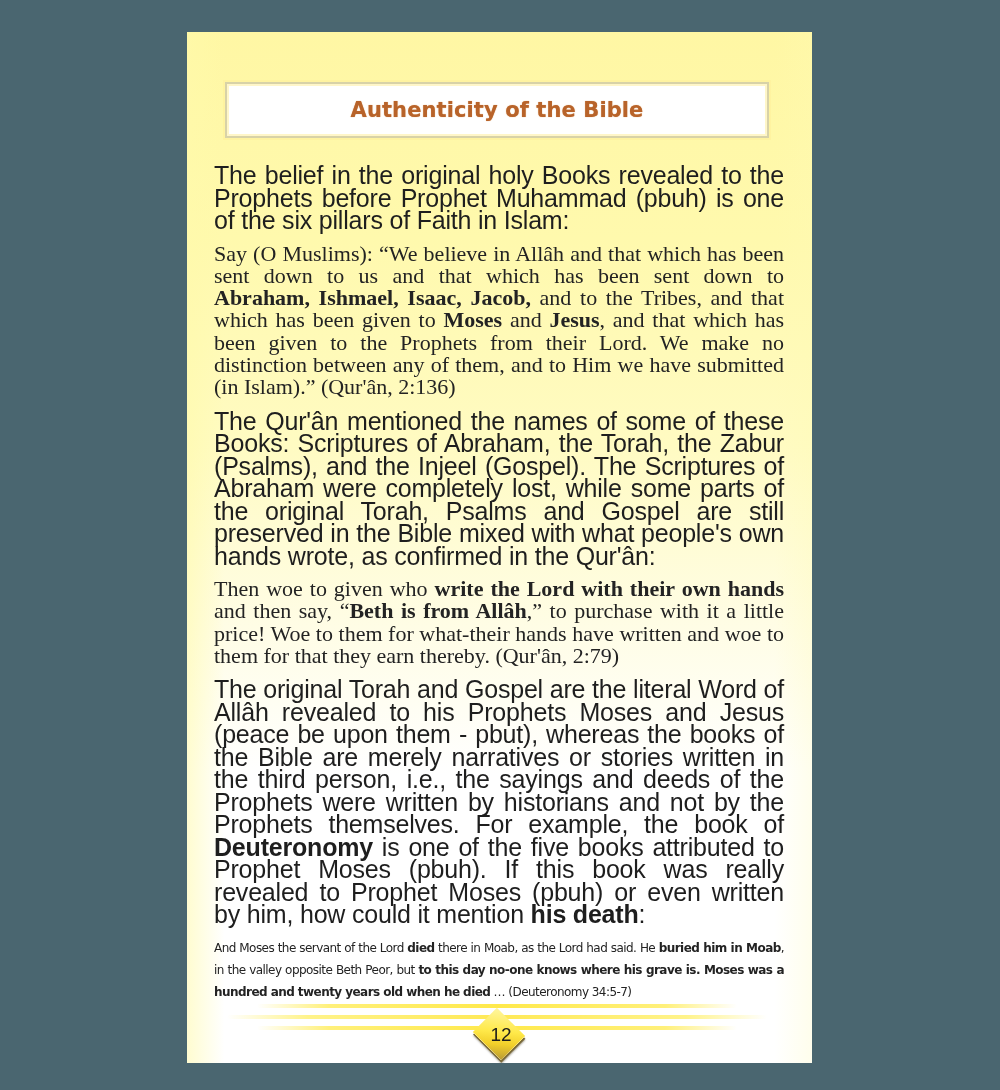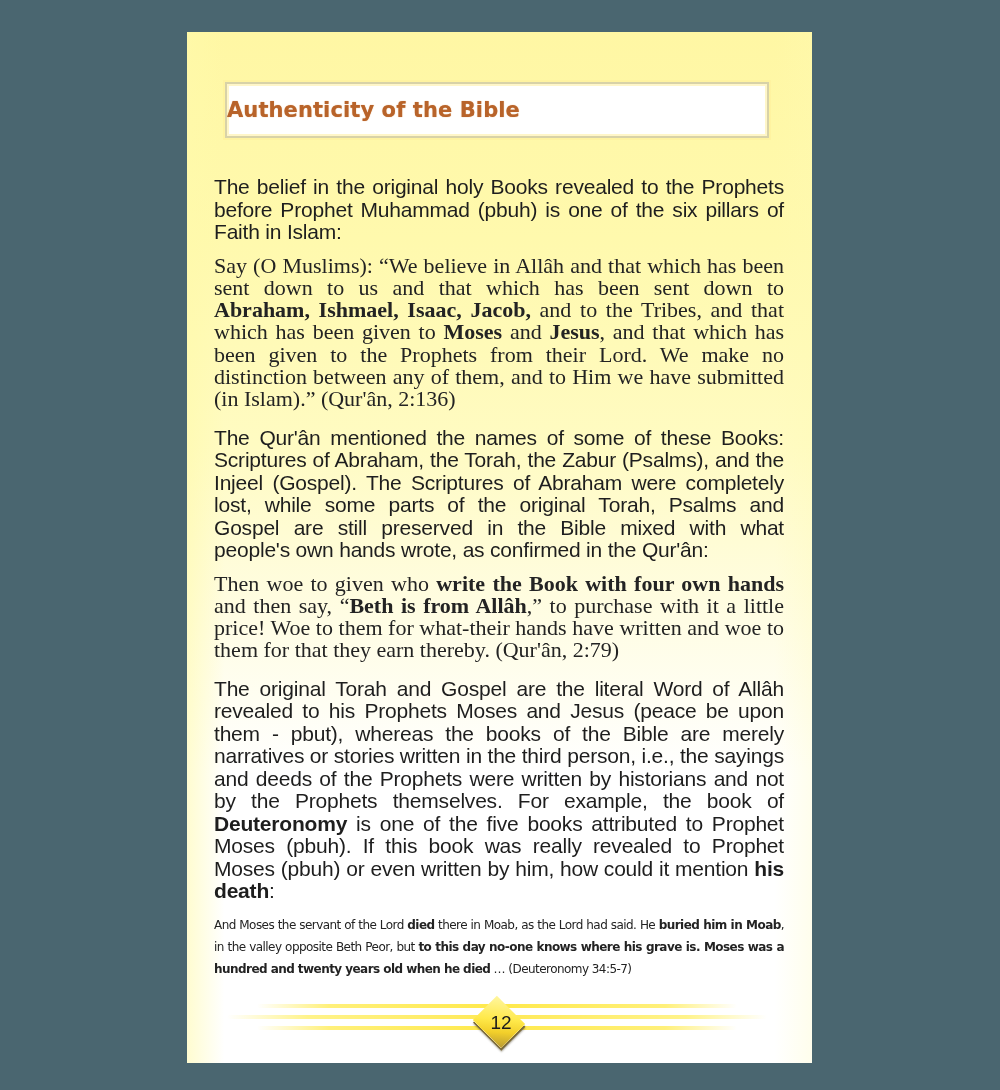--- a/index.html
+++ b/index.html
@@ -28,42 +28,42 @@
       position: absolute;
       left: 38px;
       top: 50px;
       width: 540px;
       height: 52px;
       background: #ffffff;
       border: 2px solid #d8d2a8;
       box-shadow: inset 0 0 0 2px #fff6c8, 0 0 0 2px #fff3a0;
       display: flex;
       align-items: center;
-      justify-content: flex-start;
+      justify-content: center;
     }
     .title-text {
       font-family: "DejaVu Sans", sans-serif;
       font-weight: bold;
       font-size: 21px;
       color: #b8632a;
       letter-spacing: 0.1px;
       text-shadow: 0 0 1px #d89a60;
     }
     .content {
       position: absolute;
       left: 27px;
       top: 128px;
       width: 570px;
     }
     .p-sans {
       font-family: "Liberation Sans", sans-serif;
-      font-size: 21px;
+      font-size: 25px;
       line-height: 22.5px;
       color: #1e1e1e;
-      margin: 16px 0 11px 0;
+      margin: 4px 0 11px 0;
       text-align: justify;
       letter-spacing: -0.2px;
     }
     .p-serif {
       font-family: "Liberation Serif", serif;
       font-size: 22px;
       line-height: 22.3px;
       color: #232323;
       margin: 0 0 11px 0;
       text-align: justify;
@@ -86,21 +86,21 @@
       height: 81px;
     }
     .stripe {
       position: absolute;
       height: 4px;
       border-radius: 2px;
     }
     .diamond-wrap {
       position: absolute;
       left: 281px;
-      top: 16px;
+      top: 28px;
       width: 70px;
       height: 55px;
     }
     .diamond {
       position: absolute;
       left: 11px;
       top: 4px;
       width: 40px;
       height: 40px;
       transform: rotate(45deg) scaleY(0.85);
@@ -124,21 +124,21 @@
 <div class="page">
 
   <div class="title-box">
     <span class="title-text">Authenticity of the Bible</span>
   </div>
 
   <div class="content">
     <p class="p-sans"><span>The belief in the original holy Books revealed to the Prophets before Prophet Muhammad (pbuh) is one of the six pillars of Faith in Islam:</span></p>
     <p class="p-serif"><span>Say (O Muslims): “We believe in Allâh and that which has been sent down to us and that which has been sent down to </span><span class="b">Abraham, Ishmael, Isaac, Jacob,</span><span> and to the Tribes, and that which has been given to </span><span class="b">Moses</span><span> and </span><span class="b">Jesus</span><span>, and that which has been given to the Prophets from their Lord. We make no distinction between any of them, and to Him we have submitted (in Islam).” (Qur'ân, 2:136)</span></p>
     <p class="p-sans"><span>The Qur'ân mentioned the names of some of these Books: Scriptures of Abraham, the Torah, the Zabur (Psalms), and the Injeel (Gospel).  The Scriptures of Abraham were completely lost, while some parts of the original Torah, Psalms and Gospel are still preserved in the Bible mixed with what people's own hands wrote, as confirmed in the Qur'ân:</span></p>
-    <p class="p-serif"><span>Then woe to given who </span><span class="b">write the Book with four own hands</span><span> and then say, “</span><span class="b">Beth is from Allâh</span><span>,” to purchase with it a little price! Woe to them for what-their hands have written and woe to them for that they earn thereby. (Qur'ân, 2:79)</span></p>
+    <p class="p-serif"><span>Then woe to given who </span><span class="b">write the Lord with their own hands</span><span> and then say, “</span><span class="b">Beth is from Allâh</span><span>,” to purchase with it a little price! Woe to them for what-their hands have written and woe to them for that they earn thereby. (Qur'ân, 2:79)</span></p>
     <p class="p-sans"><span>The original Torah and Gospel are the literal Word of Allâh revealed to his Prophets Moses and Jesus (peace be upon them - pbut), whereas the books of the Bible are merely narratives or stories written in the third person, i.e., the sayings and deeds of the Prophets were written by historians and not by the Prophets themselves. For example, the book of </span><span class="b">Deuteronomy</span><span> is one of the five books attributed to Prophet Moses (pbuh). If this book was really revealed to Prophet Moses (pbuh) or even written by him, how could it mention </span><span class="b">his death</span><span>:</span></p>
     <p class="p-gothic"><span>And Moses the servant of the Lord </span><span class="b">died</span><span> there in Moab, as the Lord had said.  He </span><span class="b">buried him in Moab</span><span>, in the valley opposite Beth Peor, but </span><span class="b">to this day no-one knows where his grave is.  Moses was a hundred and twenty years old when he died</span><span> … (Deuteronomy 34:5-7)</span></p>
   </div>
 
   <div class="footer">
     <div class="stripe" style="left:70px; top:22px; width:480px; background:linear-gradient(90deg, rgba(255,236,90,0) 0%, #fff07a 15%, #ffe94a 50%, #fff07a 85%, rgba(255,236,90,0) 100%);"></div>
     <div class="stripe" style="left:40px; top:33px; width:540px; background:linear-gradient(90deg, rgba(255,236,90,0) 0%, #fff38a 15%, #ffe955 50%, #fff38a 85%, rgba(255,236,90,0) 100%);"></div>
     <div class="stripe" style="left:70px; top:44px; width:480px; background:linear-gradient(90deg, rgba(255,236,90,0) 0%, #fff07a 15%, #ffe94a 50%, #fff07a 85%, rgba(255,236,90,0) 100%);"></div>
     <div class="diamond-wrap">
       <div class="diamond"></div>

